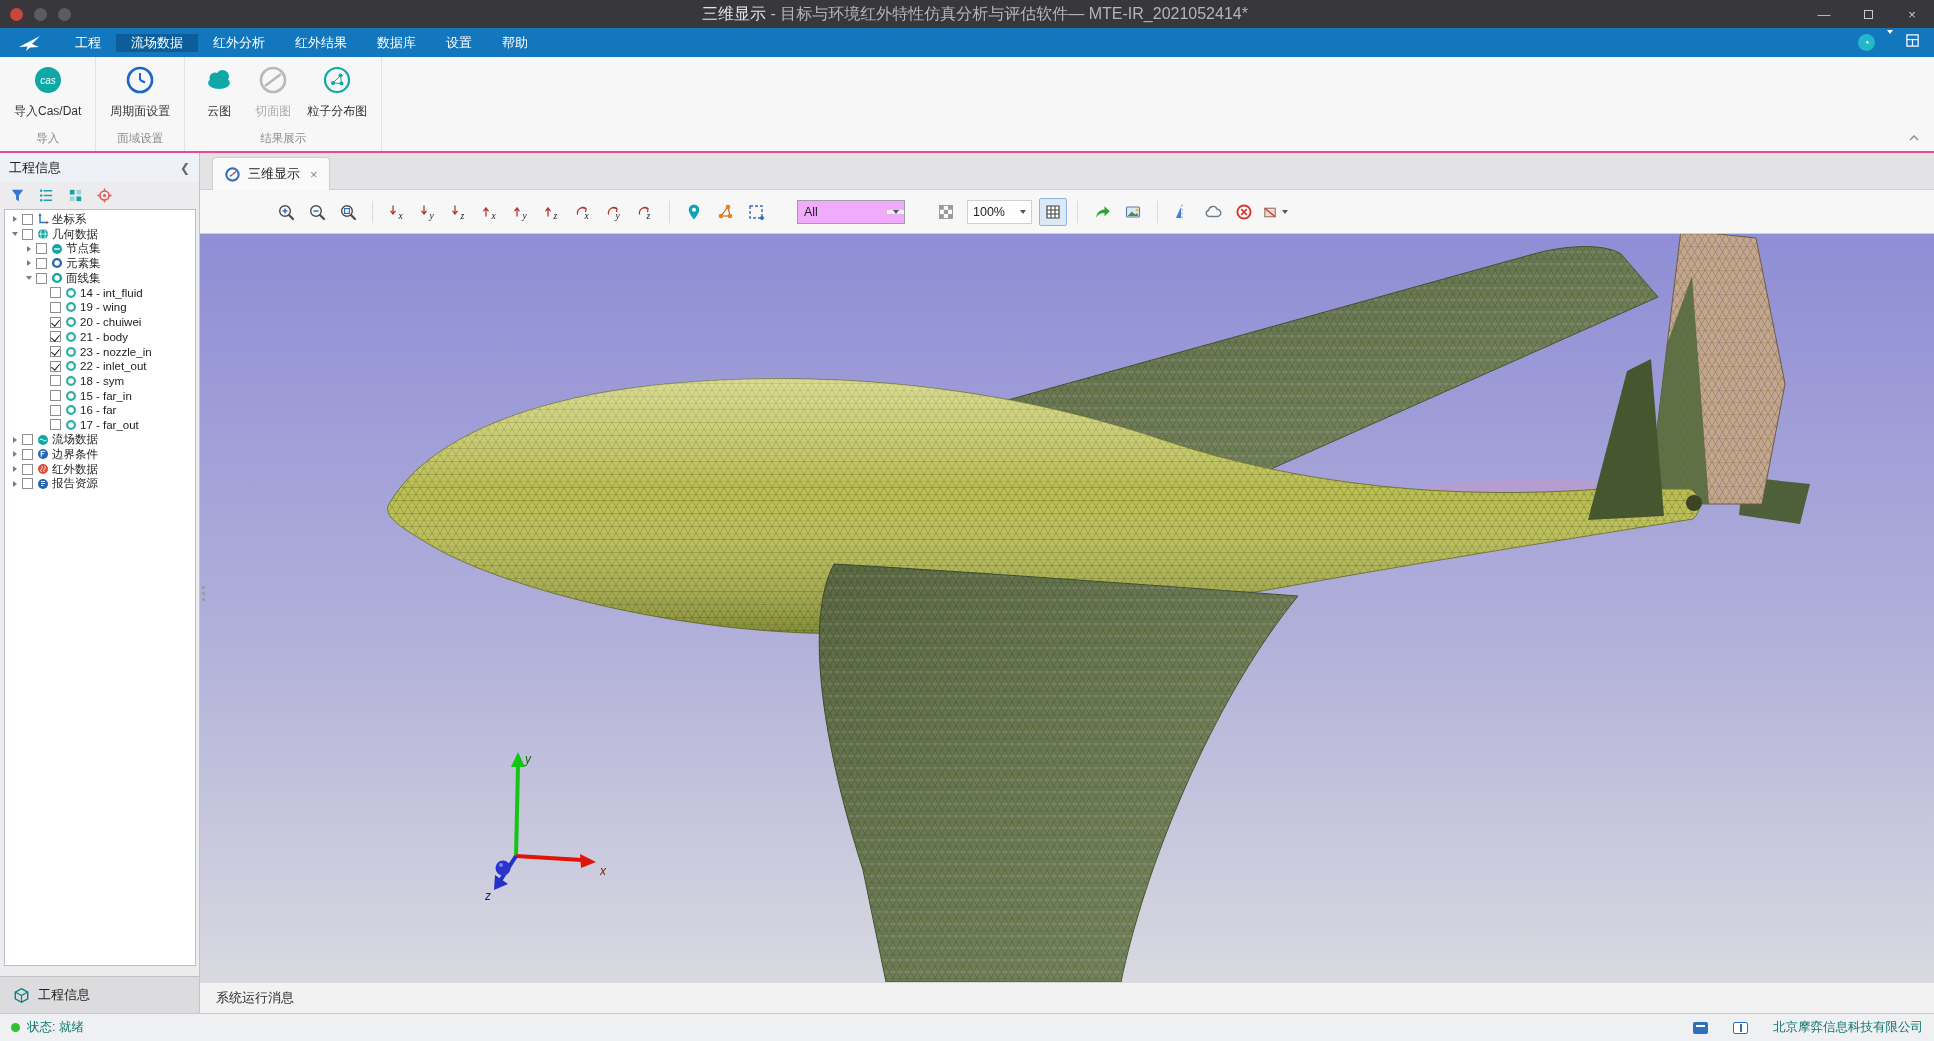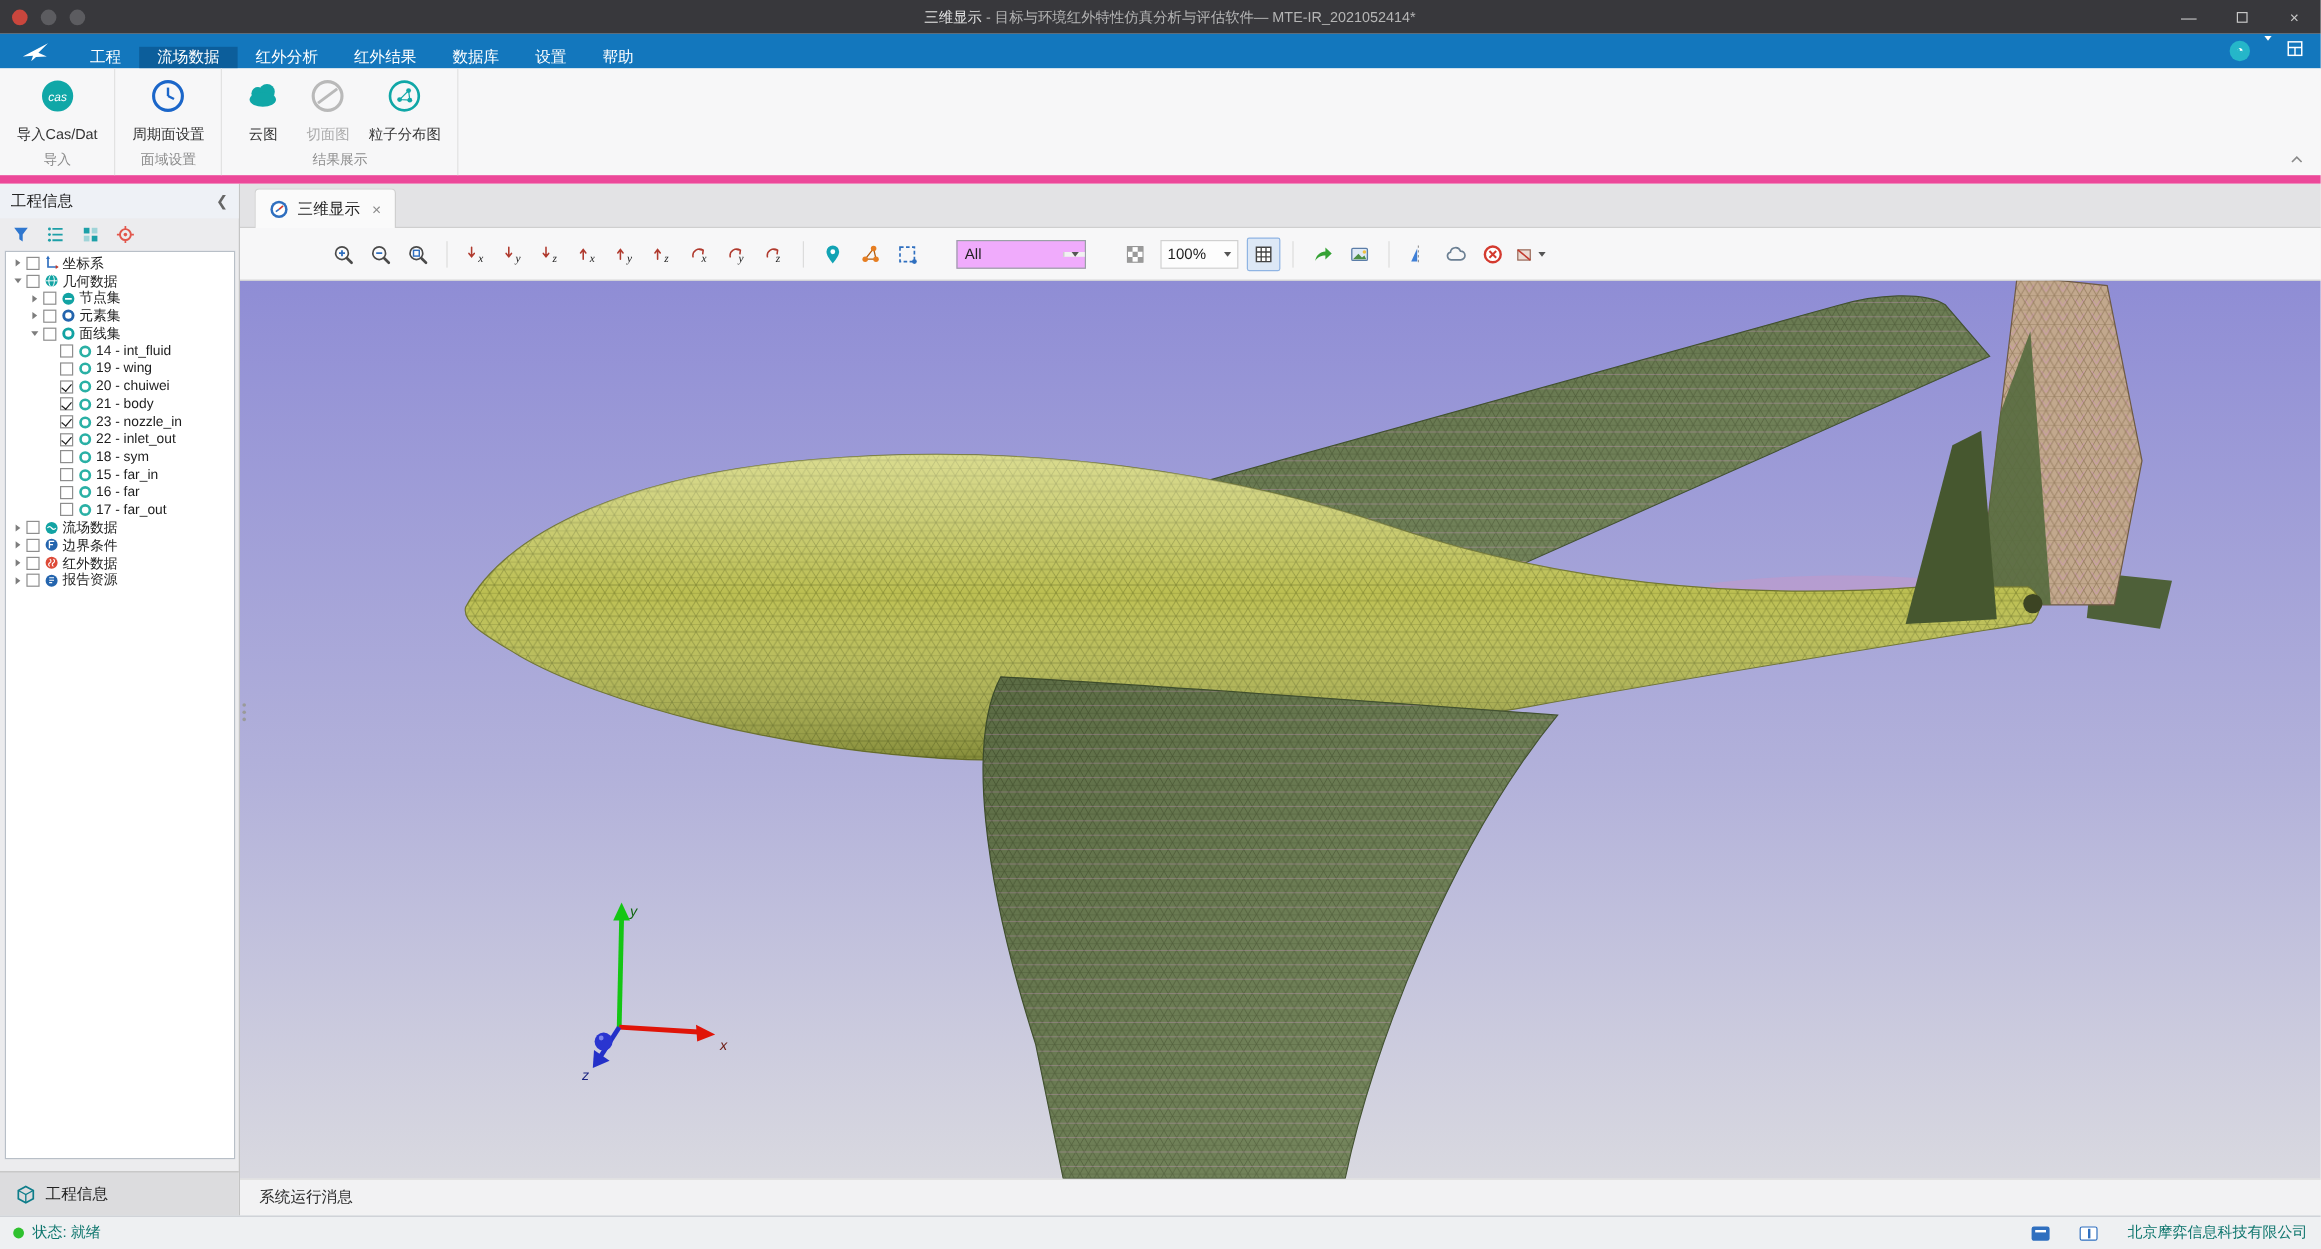--- a/index.html
+++ b/index.html
@@ -4,38 +4,38 @@
 <style>
 *{margin:0;padding:0;box-sizing:border-box}
 html,body{width:1934px;height:1041px;overflow:hidden;font-family:"Liberation Sans","DejaVu Sans",sans-serif}
 .app{width:100%;height:100%;display:flex;flex-direction:column;background:#f0f0f0}
 
 
 .titlebar{height:28px;background:#38383c;display:flex;align-items:center;position:relative;flex:0 0 auto}
 .tb-circles{display:flex;gap:11px;margin-left:10px;z-index:2}
 .tb-circle{width:13px;height:13px;border-radius:50%;background:#5c5c60}
 .tb-circle.red{background:#c9463d}
-.tb-title{position:absolute;left:16px;right:0;text-align:center;font-size:12px;color:#b5b5b5}
+.tb-title{position:absolute;left:16px;right:0;text-align:center;font-size:16px;color:#b5b5b5}
 .tb-title .doc{color:#e4e4e4}
 .tb-winbtns{margin-left:auto;display:flex;align-items:center;height:100%;z-index:2}
 .winbtn{width:44px;height:100%;display:flex;align-items:center;justify-content:center;color:#c8c8c8;font-size:13px}
 .maxbox{width:9px;height:9px;border:1px solid #c8c8c8}
 
 
 .menubar{height:29px;background:#1377bd;display:flex;align-items:stretch;color:#fff;flex:0 0 auto}
 .mb-logo{width:60px;display:flex;align-items:center;justify-content:center}
-.menu-items{display:flex;align-items:flex-end}
+.menu-items{display:flex;align-items:center}
 .menu-item{padding:0 15px;display:flex;align-items:center;font-size:13px;white-space:nowrap}
 .menu-item.active{background:#0c5e9b}
 .mb-right{margin-left:auto;display:flex;align-items:center;gap:12px;padding-right:14px}
 .mb-badge{width:17px;height:17px;border-radius:50%;background:#25b6c9;display:flex;align-items:center;justify-content:center;color:#fff;font-size:10px}
 .caret-w{width:0;height:0;border-top:4px solid #fff;border-left:3.5px solid transparent;border-right:3.5px solid transparent}
 
 
-.ribbon{height:96px;background:#f7f7f8;border-bottom:7px solid #ec4899;display:flex;position:relative;flex:0 0 auto}
+.ribbon{height:96px;background:#f7f7f8;border-bottom:2px solid #ec4899;display:flex;position:relative;flex:0 0 auto}
 .rb-group{display:flex;flex-direction:column;padding:6px 8px 0 8px;border-right:1px solid #e2e2e2}
 .rb-buttons{display:flex;gap:2px;flex:1;align-items:flex-start}
 .rb-btn{min-width:52px;display:flex;flex-direction:column;align-items:center;gap:4px;padding:2px 6px 0 6px}
 .rb-label{font-size:12px;color:#333;white-space:nowrap}
 .rb-btn.disabled .rb-label{color:#ababab}
 .rb-group-label{text-align:center;font-size:11.5px;color:#8b8b8b;padding:2px 0 5px}
 .rb-collapse{position:absolute;right:12px;bottom:6px;width:16px;height:14px;display:flex;align-items:center;justify-content:center}
 
 
 .content{flex:1;display:flex;min-height:0}

